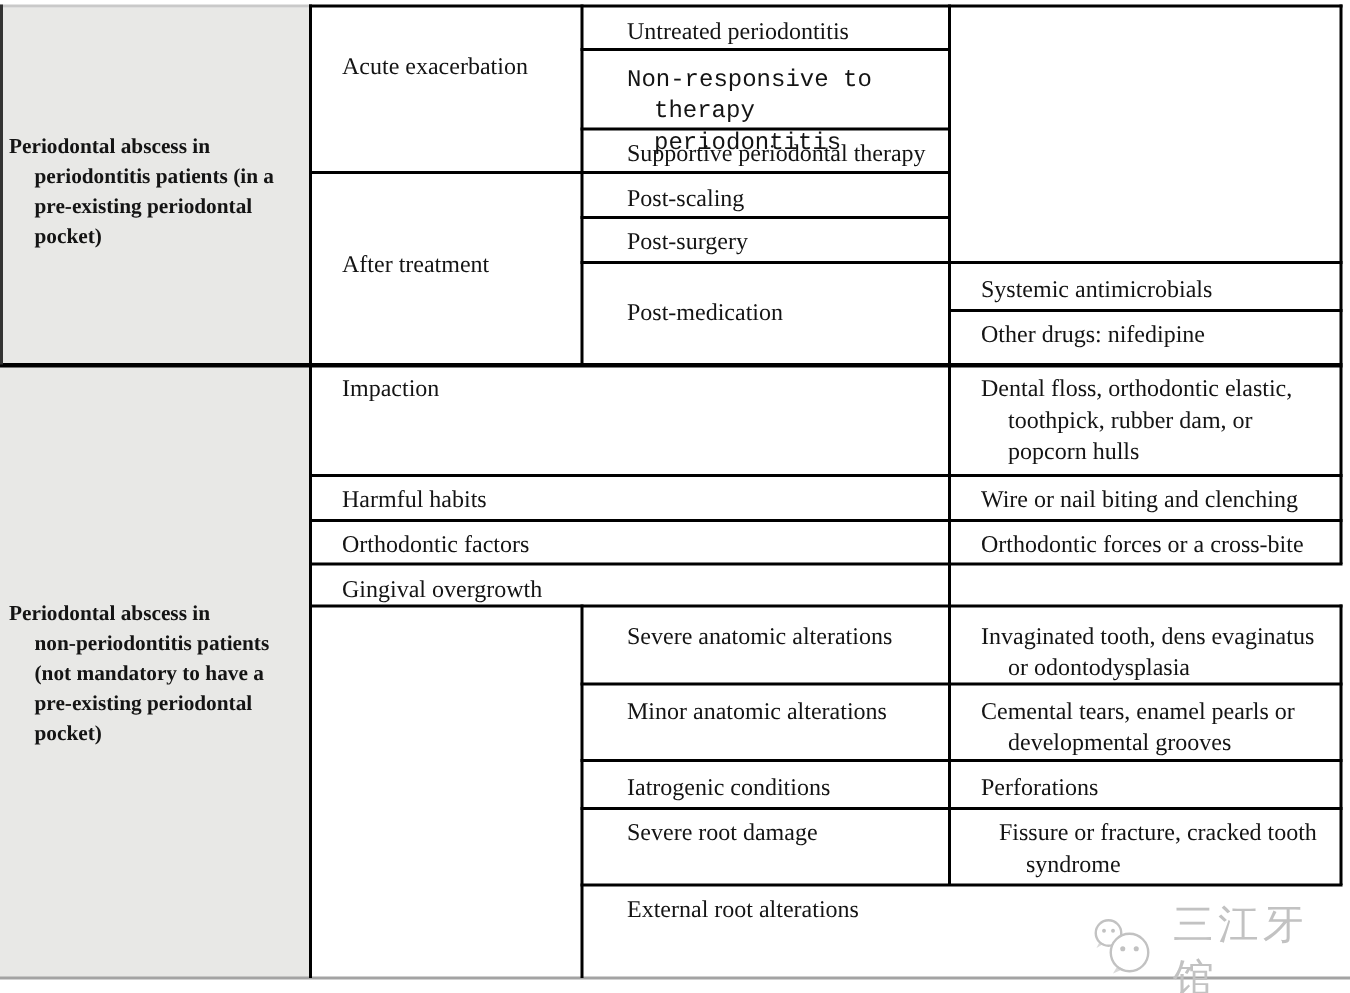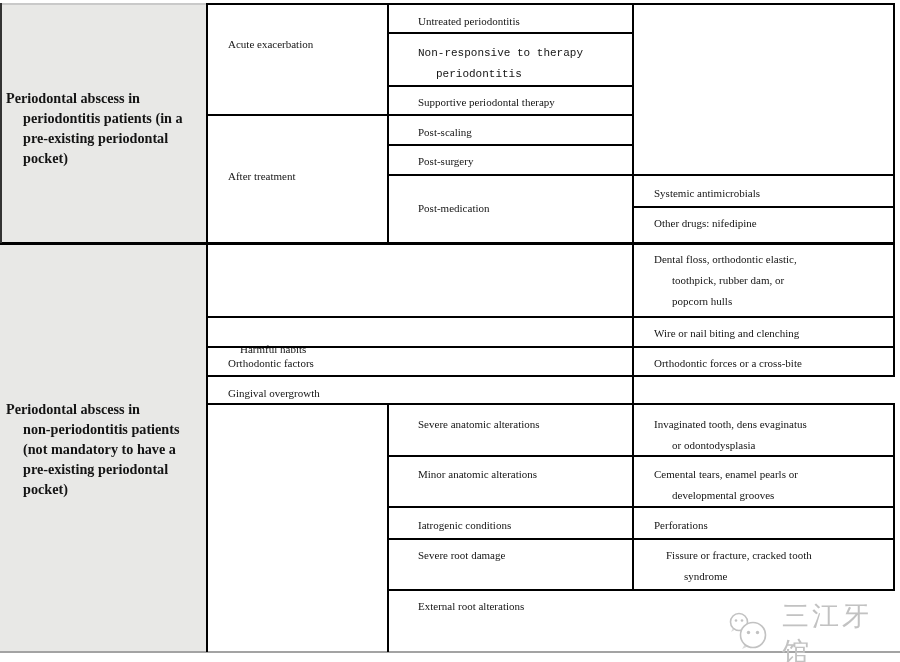--- a/index.html
+++ b/index.html
@@ -1,19 +1,19 @@
 <!DOCTYPE html>
 <html><head>
 <meta charset="utf-8">
 <style>
   html,body{margin:0;padding:0;background:#fff;}
   #page{position:relative;width:900px;height:662px;background:#ffffff;overflow:hidden;
         font-family:"Liberation Serif","DejaVu Serif",serif;color:#141414;}
   .graybg{position:absolute;left:0;top:5px;width:206px;height:647px;background:#e8e8e6;}
-  .cell{position:absolute;font-size:11px;line-height:21px;white-space:pre-line;
+  .cell{position:absolute;font-size:16px;line-height:21px;white-space:pre-line;
         padding-left:18px;text-indent:-18px;}
   .cat{font-weight:bold;font-size:14.2px;line-height:20px;padding-left:17px;text-indent:-17px;}
   .hl{position:absolute;height:2px;background:#000;}
   .vl{position:absolute;width:2px;background:#000;}
   .thin{height:1.5px;}
   .watermark{position:absolute;left:724px;top:598px;display:flex;align-items:center;gap:8px;}
   .wm-text{font-size:27px;letter-spacing:3px;color:#c2c2c2;font-family:"Liberation Serif",serif;}
 </style>
 </head>
 <body>
@@ -47,26 +47,27 @@
   <div class="cell" style="left:654px;top:183px;width:224px;">Systemic antimicrobials</div>
 
   <div class="cell" style="left:654px;top:213px;width:224px;">Other drugs: nifedipine</div>
 
   <div class="cell cat" style="left:6px;top:399px;width:194px;">Periodontal abscess in
 non-periodontitis patients
 (not mandatory to have a
 pre-existing periodontal
 pocket)</div>
 
+  <div class="cell" style="left:228px;top:249px;width:152px;">Impaction</div>
 
   <div class="cell" style="left:654px;top:249px;width:222px;">Dental floss, orthodontic elastic,
 toothpick, rubber dam, or
 popcorn hulls</div>
 
-  <div class="cell" style="left:240px;top:323px;width:180px;margin-top:16px;">Harmful habits</div>
+  <div class="cell" style="left:228px;top:323px;width:180px;">Harmful habits</div>
 
   <div class="cell" style="left:654px;top:323px;width:228px;">Wire or nail biting and clenching</div>
 
   <div class="cell" style="left:228px;top:353px;width:180px;">Orthodontic factors</div>
 
   <div class="cell" style="left:654px;top:353px;width:228px;">Orthodontic forces or a cross-bite</div>
 
   <div class="cell" style="left:228px;top:383px;width:200px;">Gingival overgrowth</div>
 
 

